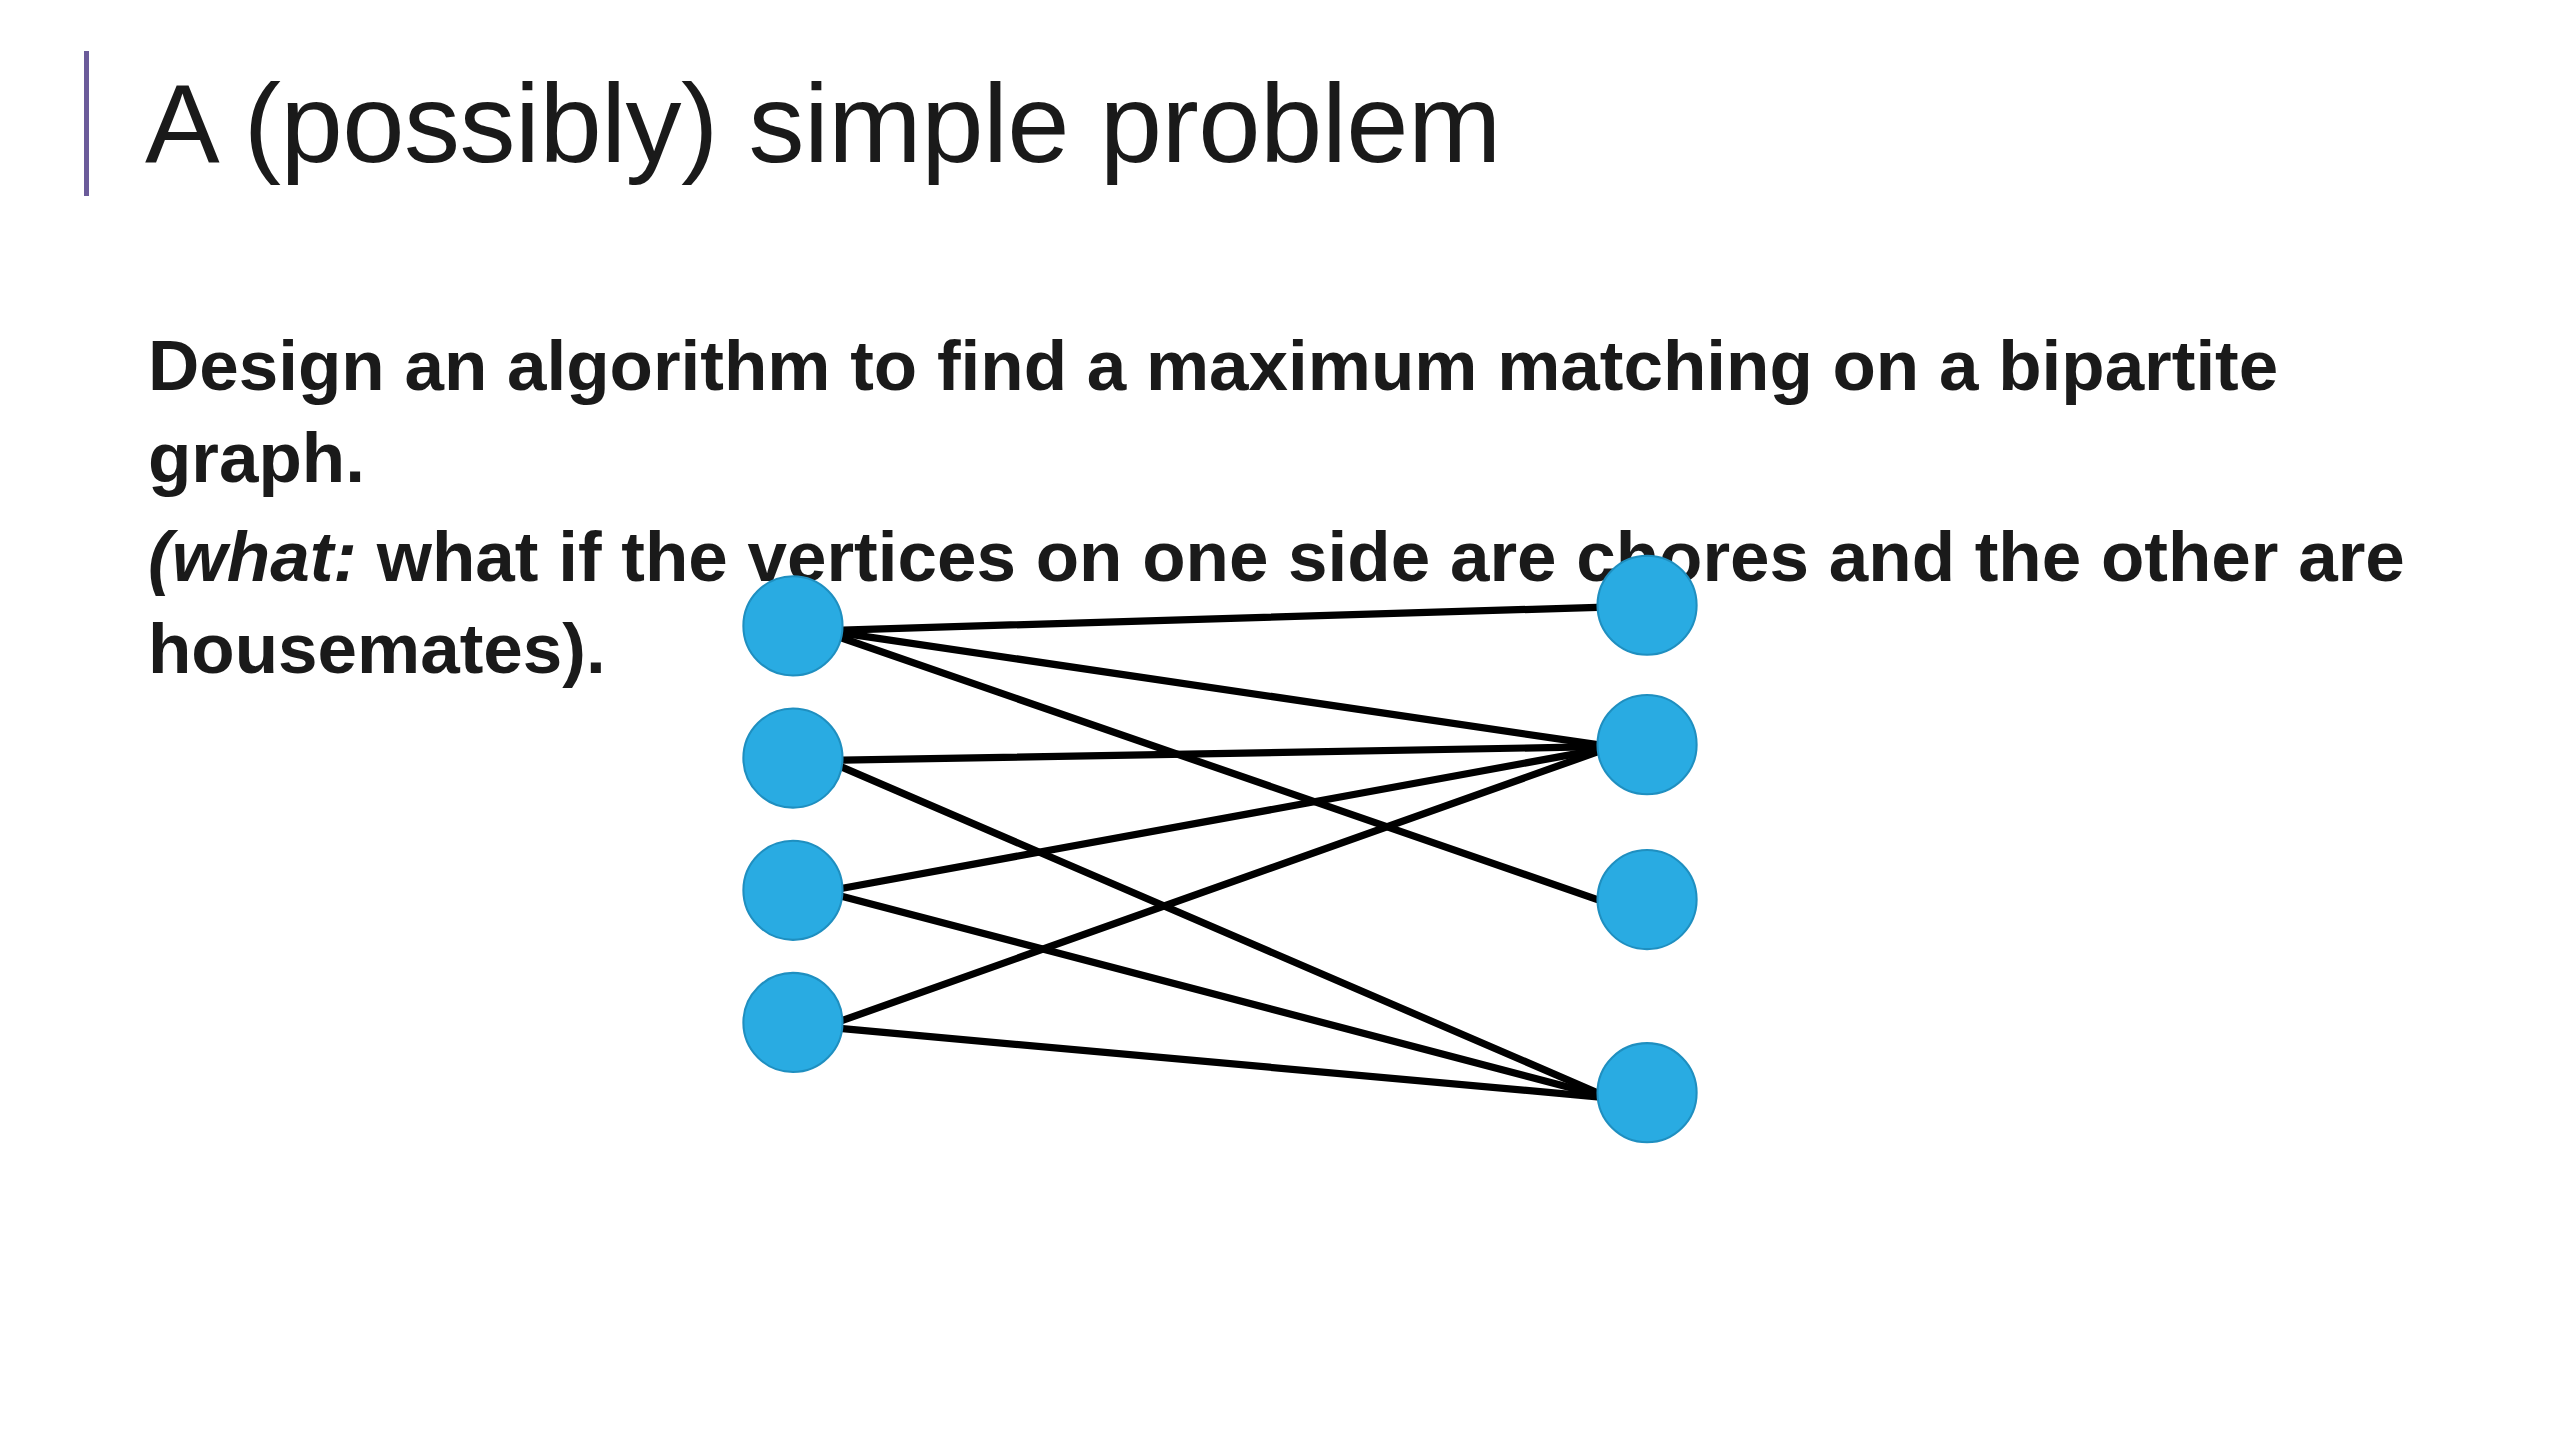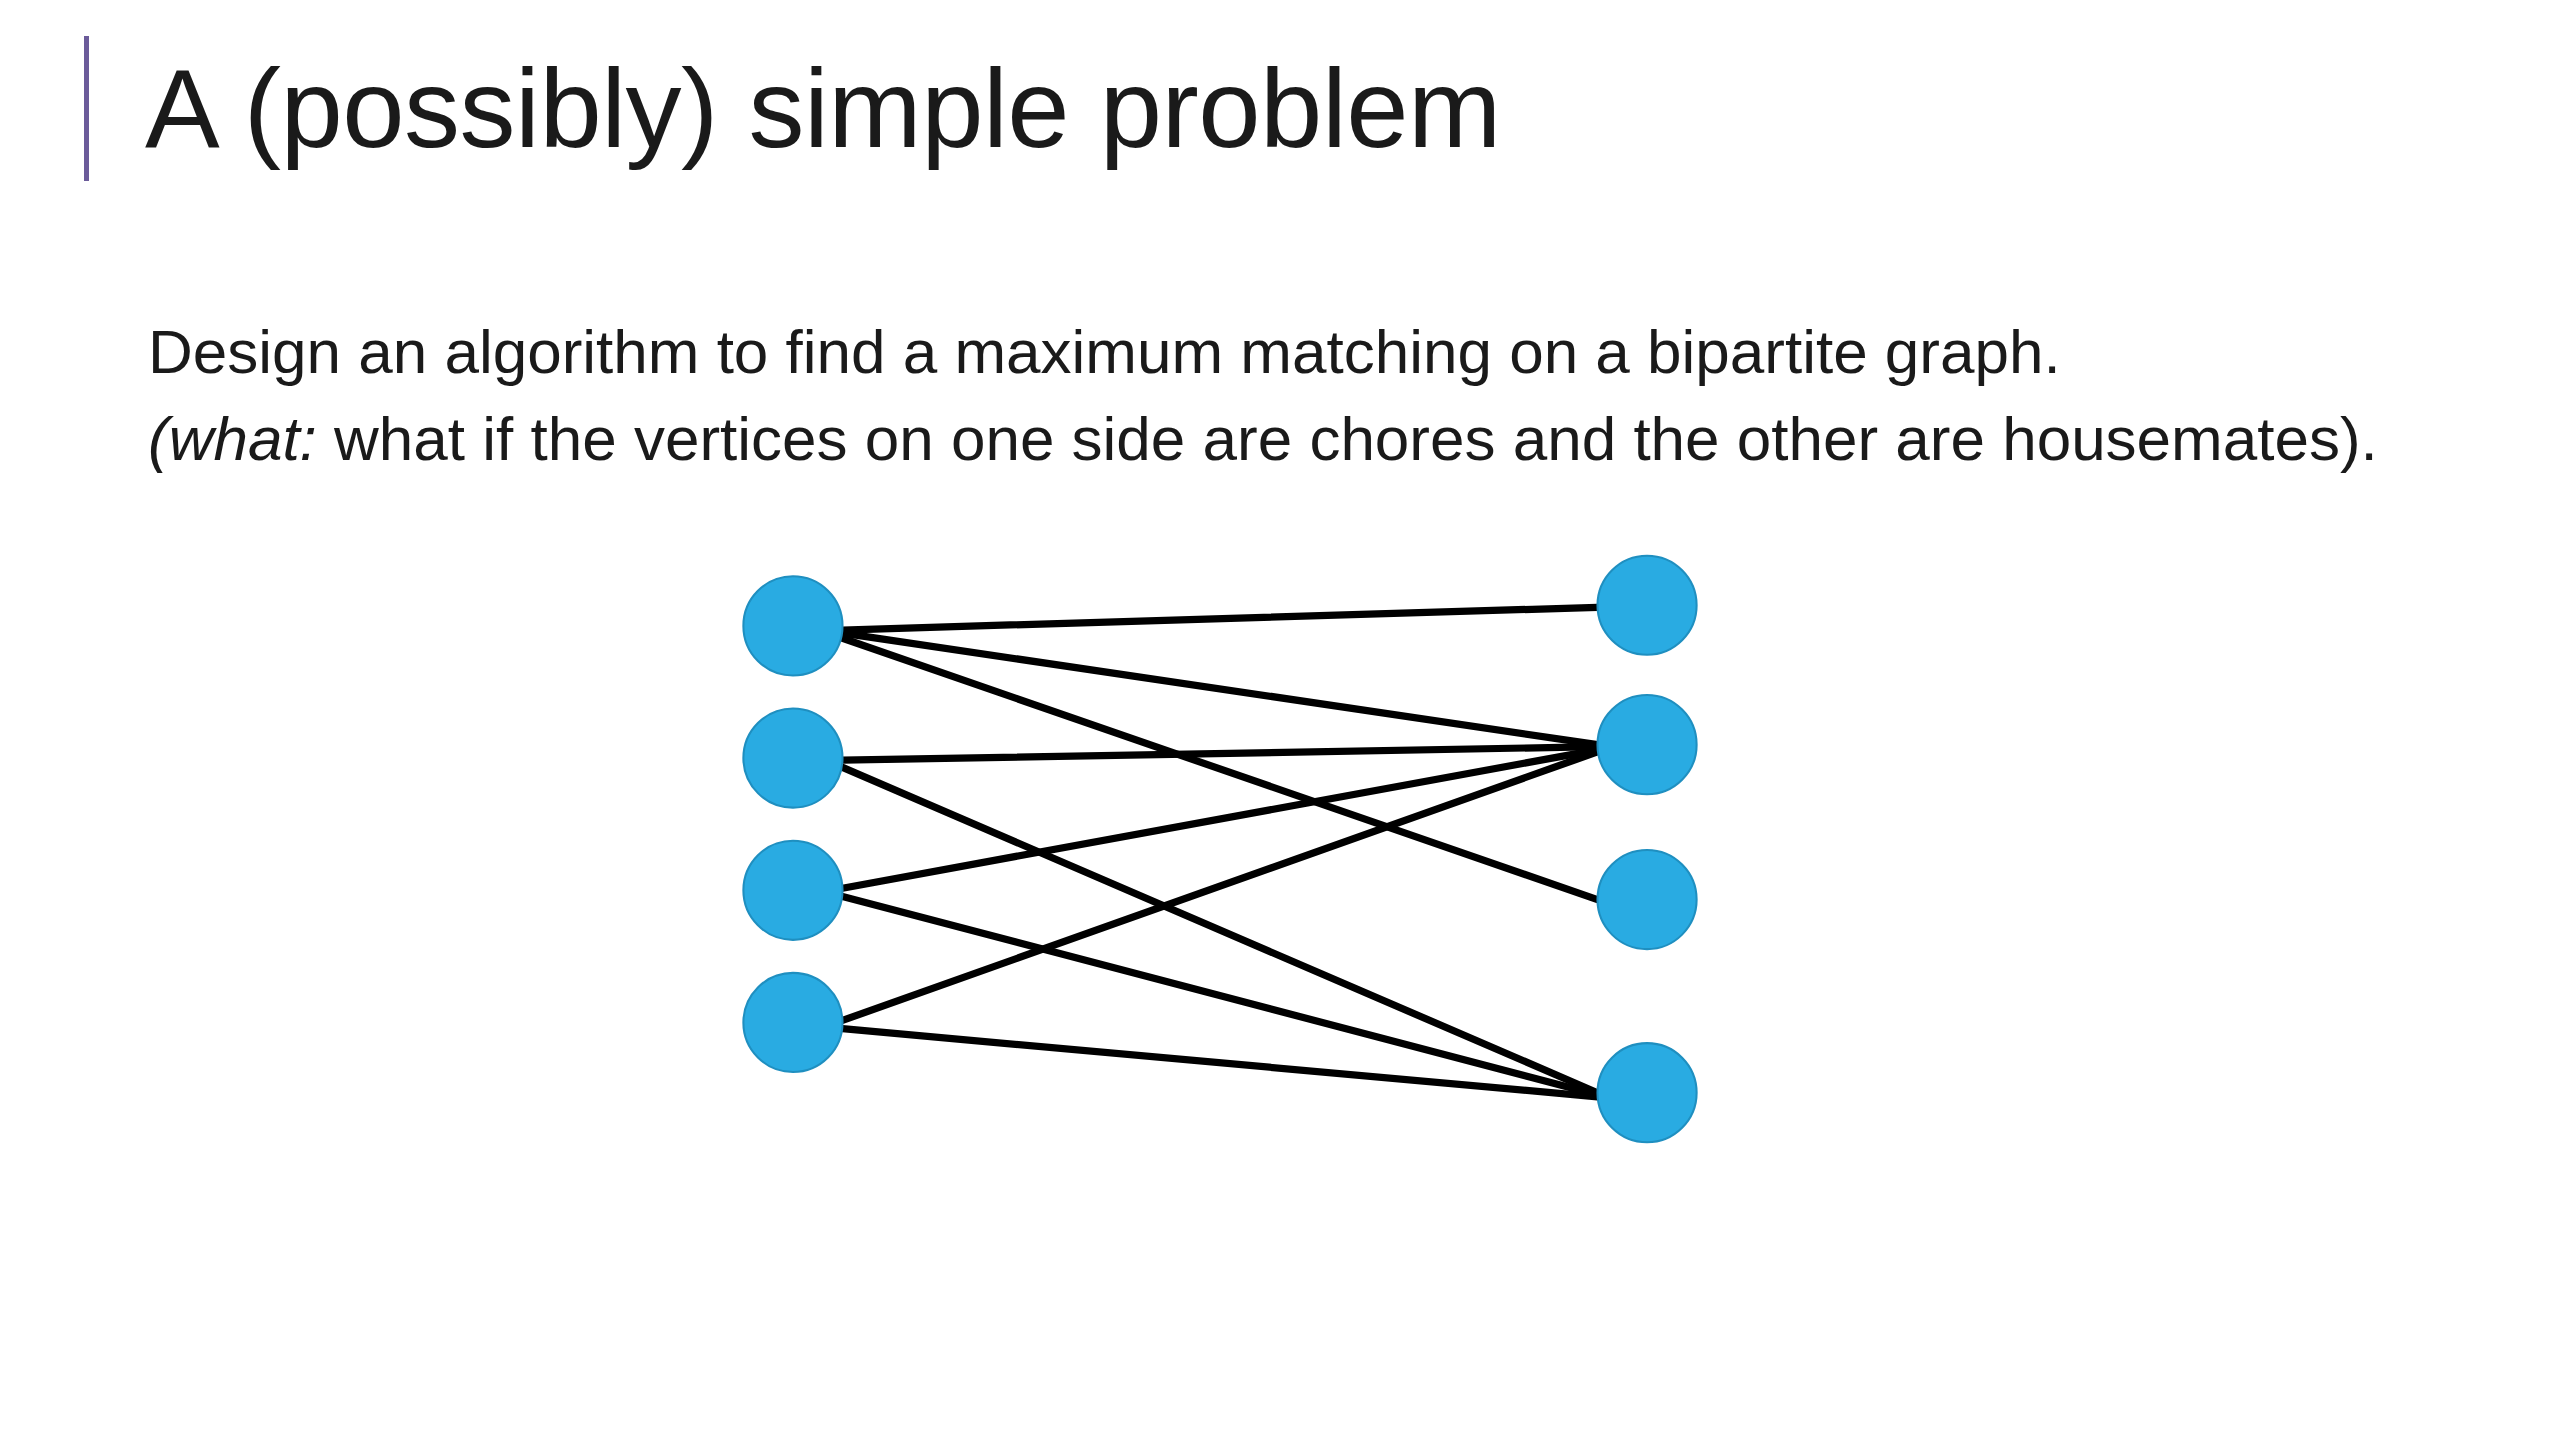--- a/index.html
+++ b/index.html
@@ -17,21 +17,21 @@
     width: 2560px;
     height: 1440px;
     background: #ffffff;
     overflow: hidden;
   }
 
   
   #title-block {
     position: absolute;
     left: 84px;
-    top: 36px;
+    top: 51px;
     height: 145px;
     display: flex;
     align-items: center;
   }
   #title-accent-bar {
     width: 5px;
     height: 145px;
     background: #6B5B9A;
     flex: 0 0 auto;
   }
@@ -44,26 +44,26 @@
     line-height: 1.0;
     color: #1a1a1a;
     letter-spacing: -0.5px;
     white-space: nowrap;
   }
 
   
   #body-text {
     position: absolute;
     left: 148px;
-    top: 312px;
+    top: 320px;
     width: 2330px;
-    font-size: 62px;
+    font-size: 71px;
     line-height: 1.30;
     color: #1a1a1a;
-    font-weight: 400;
+    font-weight: 700;
   }
   .body-paragraph {
     margin: 0 0 6px 0;
     padding: 0;
   }
   .hint-italic {
     font-style: italic;
   }
 
   

